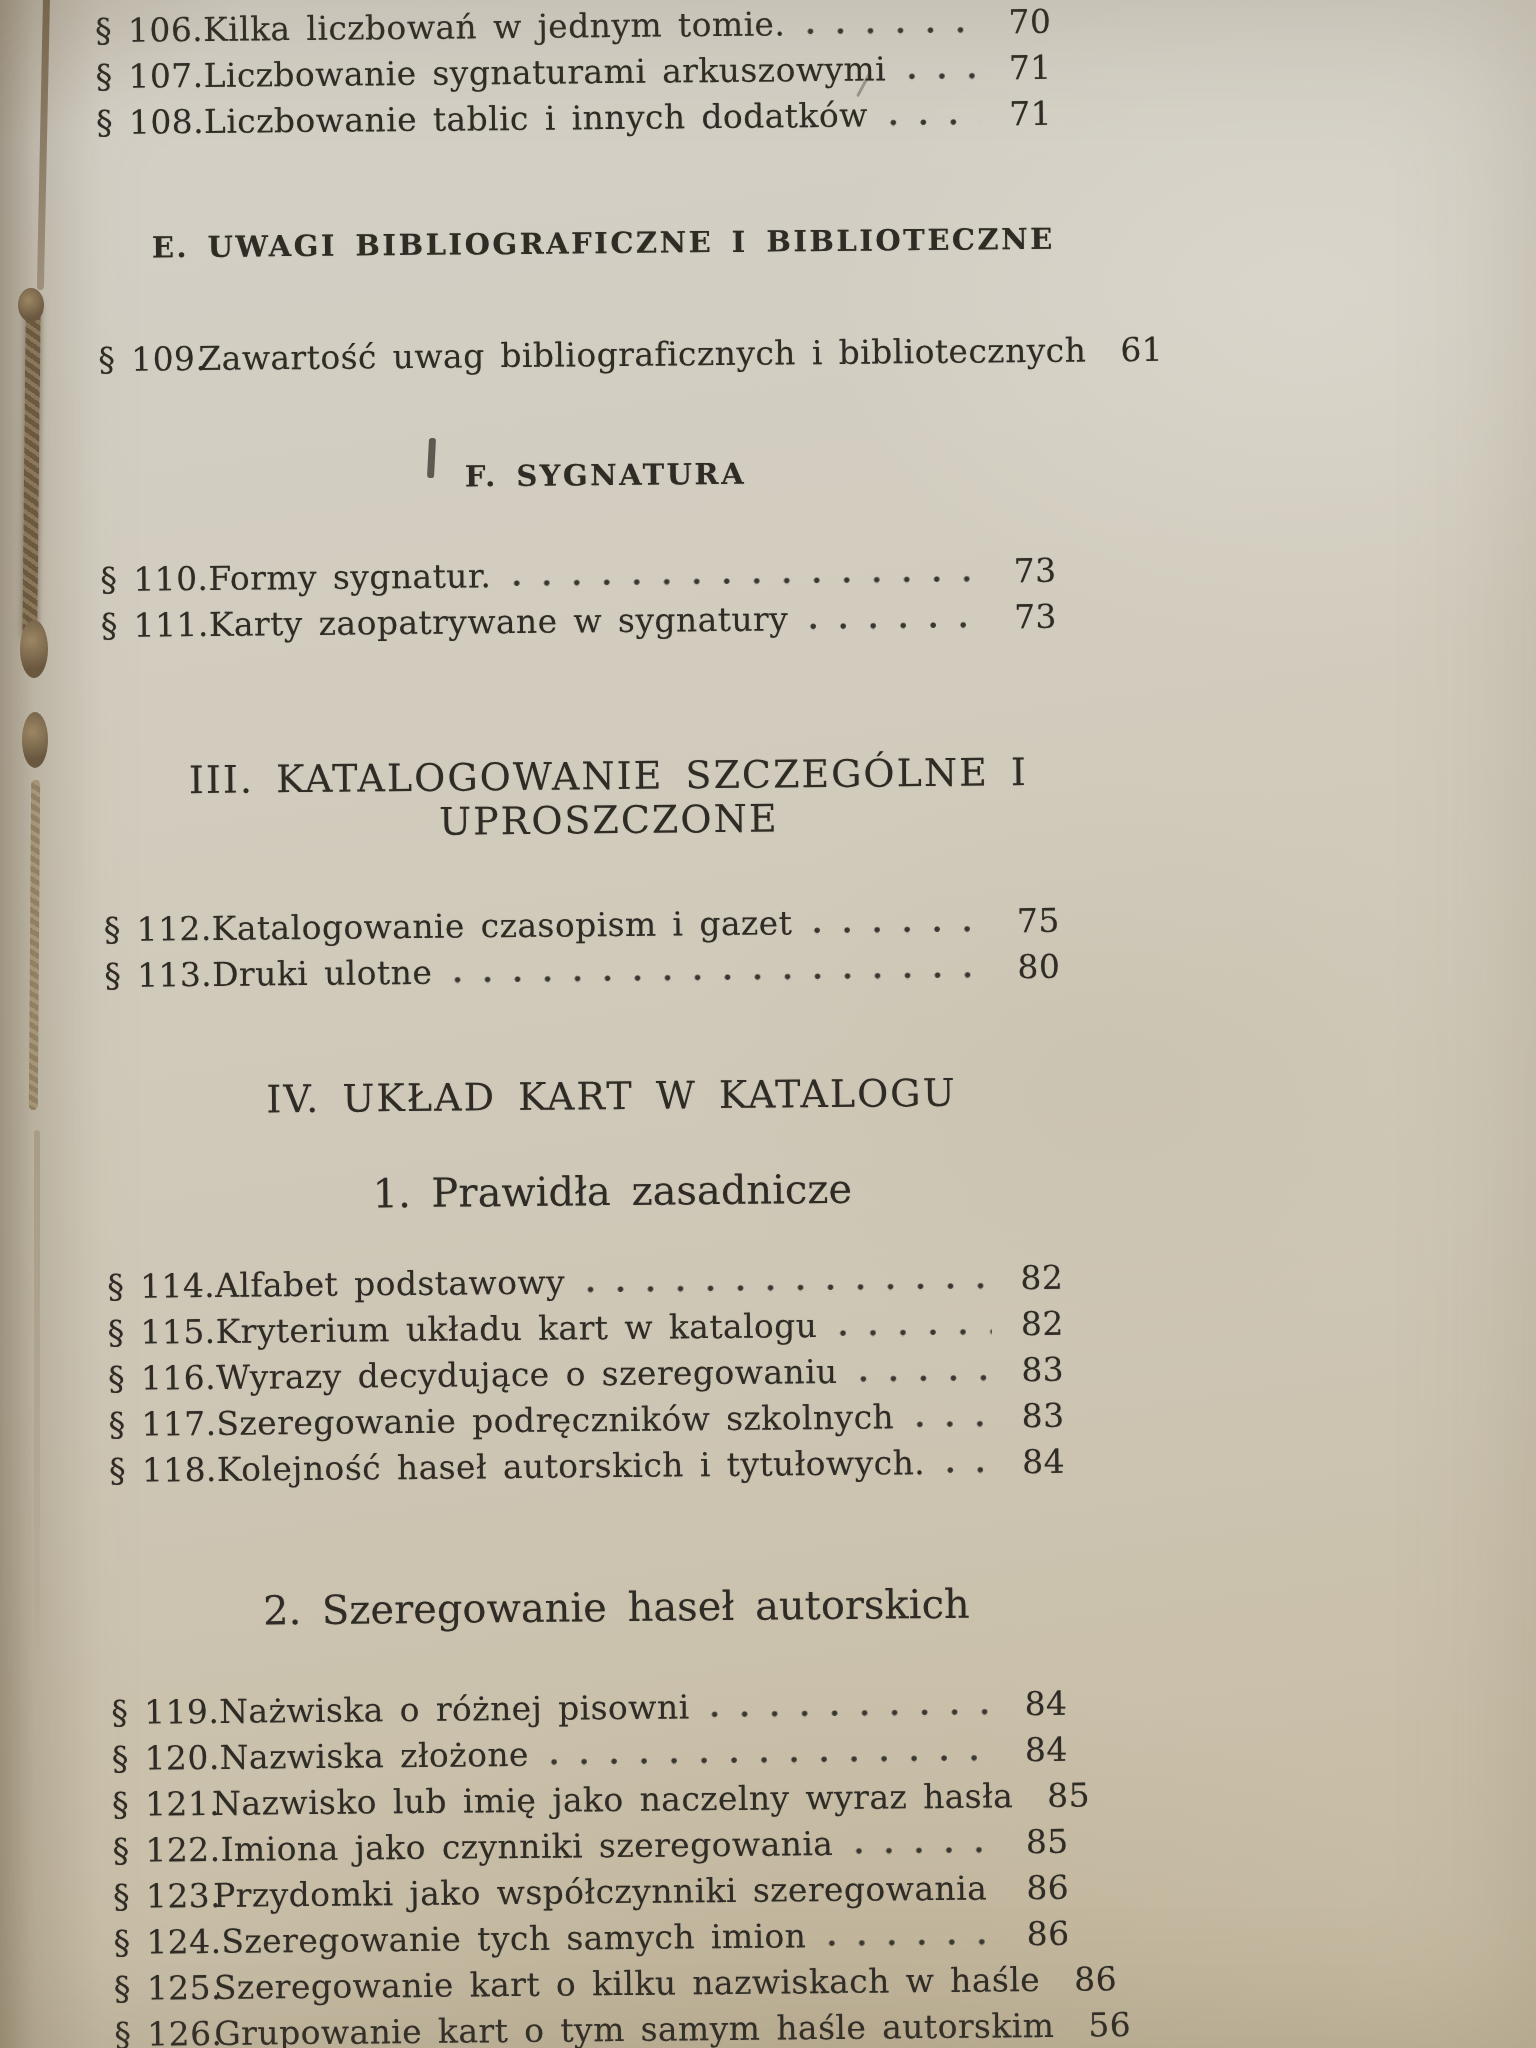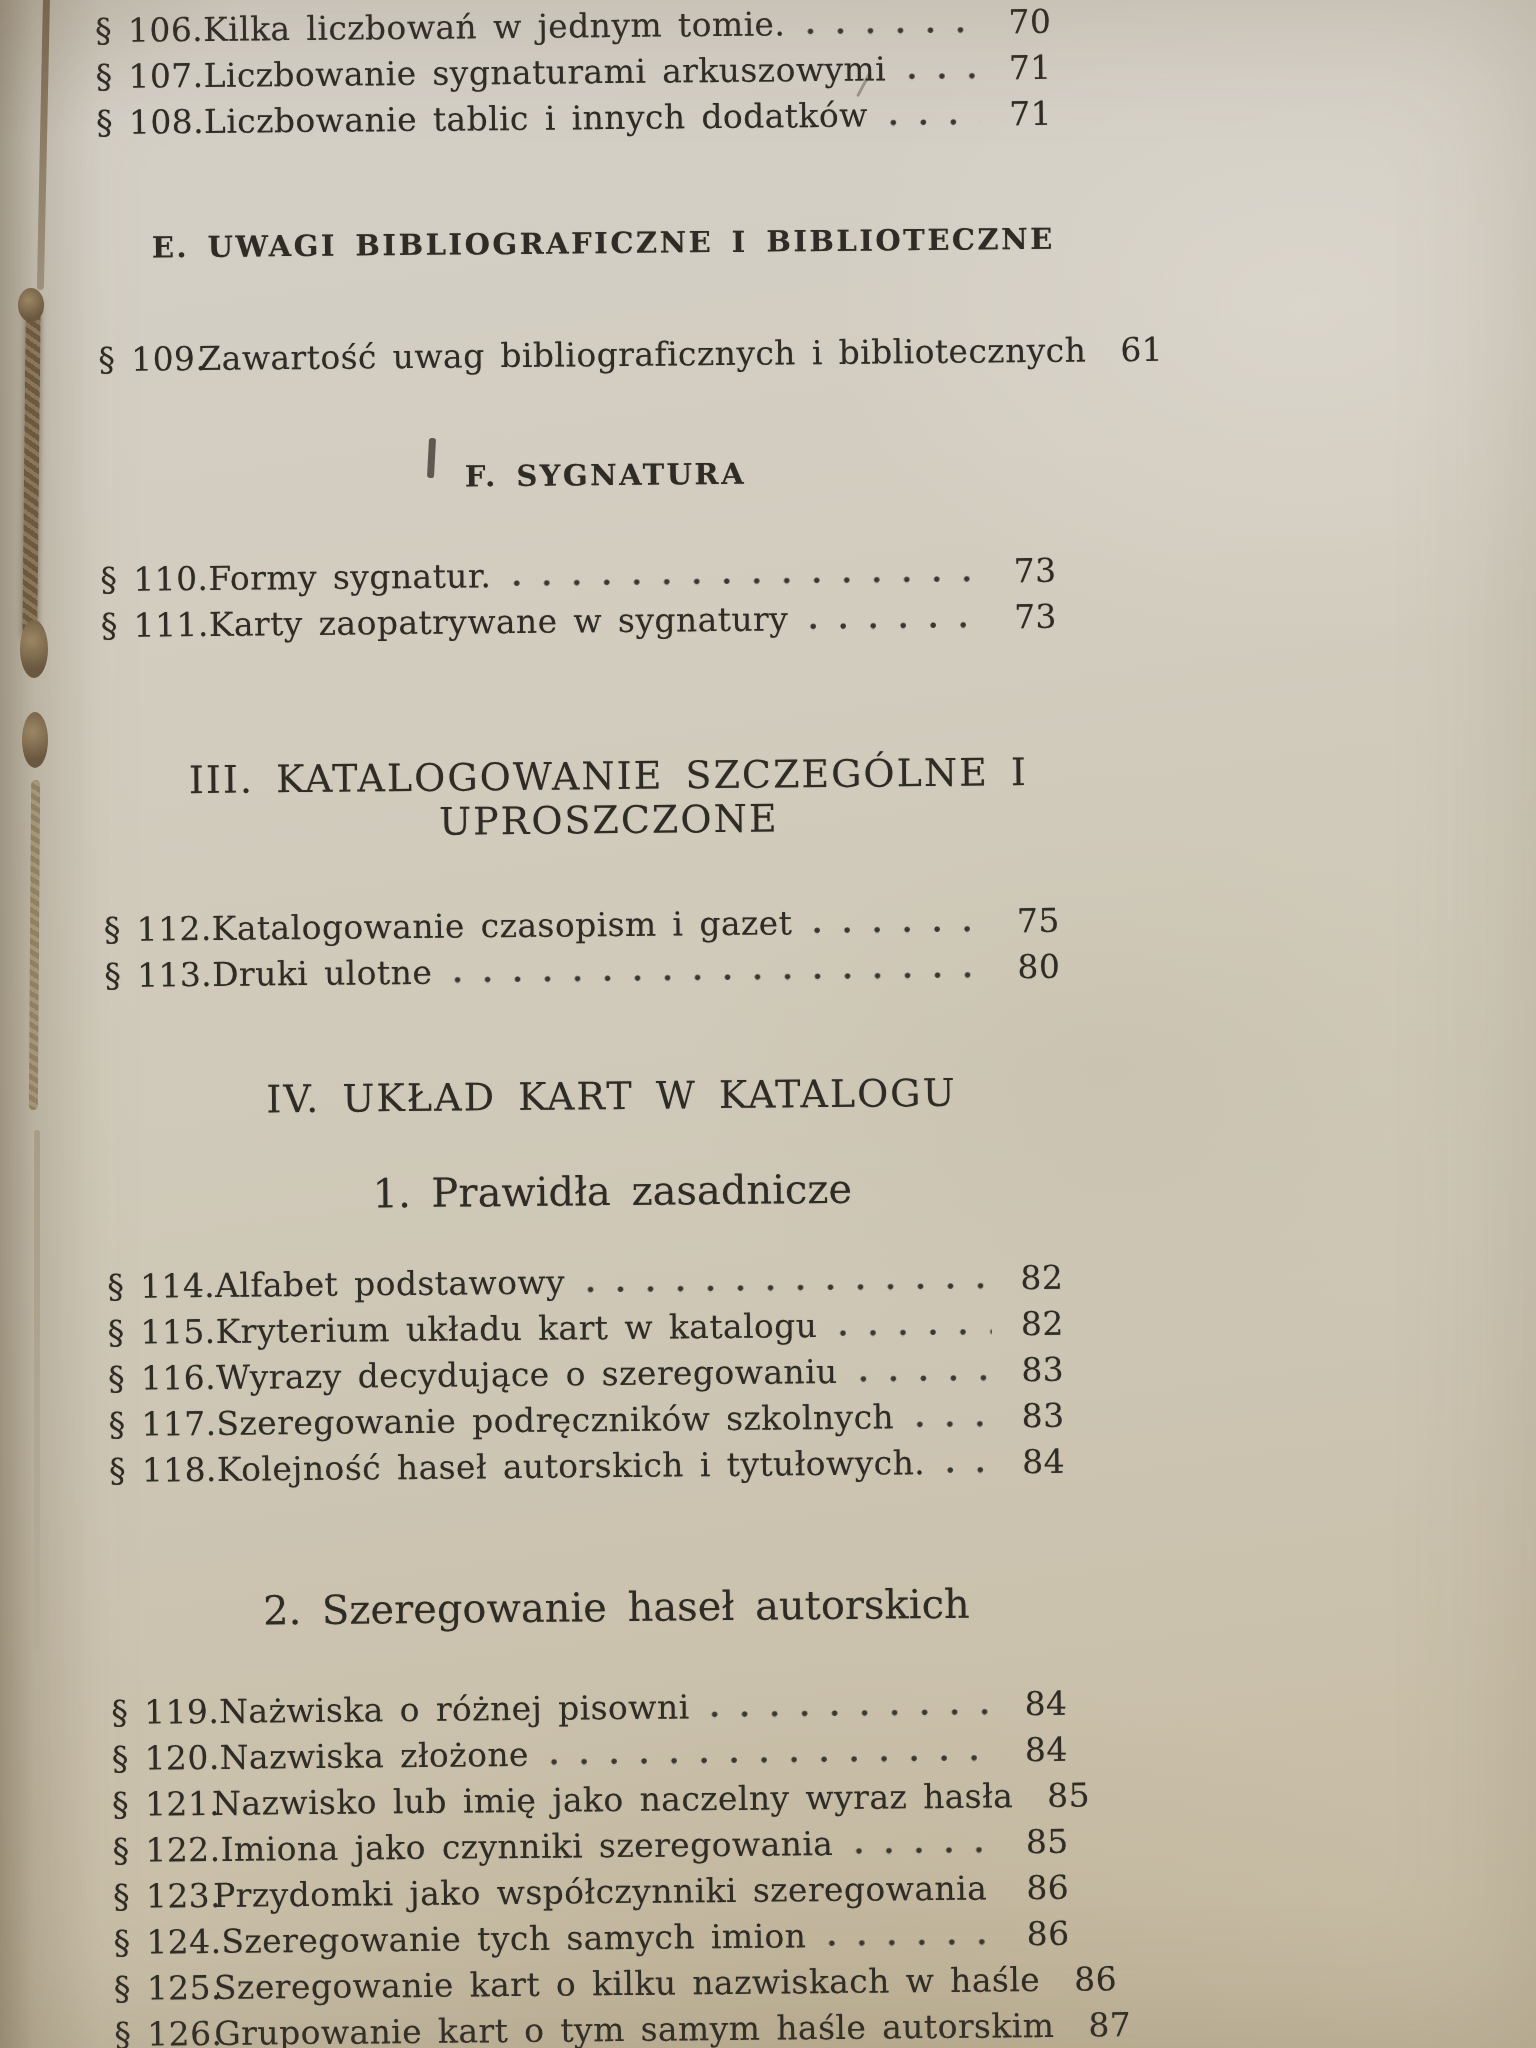--- a/index.html
+++ b/index.html
@@ -251,17 +251,17 @@
     <div class="toc-row">
       <span class="para">§ 125.</span>
       <span class="title">Szeregowanie kart o kilku nazwiskach w haśle</span>
       <span class="leader"></span>
       <span class="page-num">86</span>
     </div>
     <div class="toc-row">
       <span class="para">§ 126.</span>
       <span class="title">Grupowanie kart o tym samym haśle autorskim</span>
       <span class="leader"></span>
-      <span class="page-num">87</span>
+      <span class="page-num">56</span>
     </div>
   </div>
 
 <div class="vignette"></div>
 
 </body></html>

